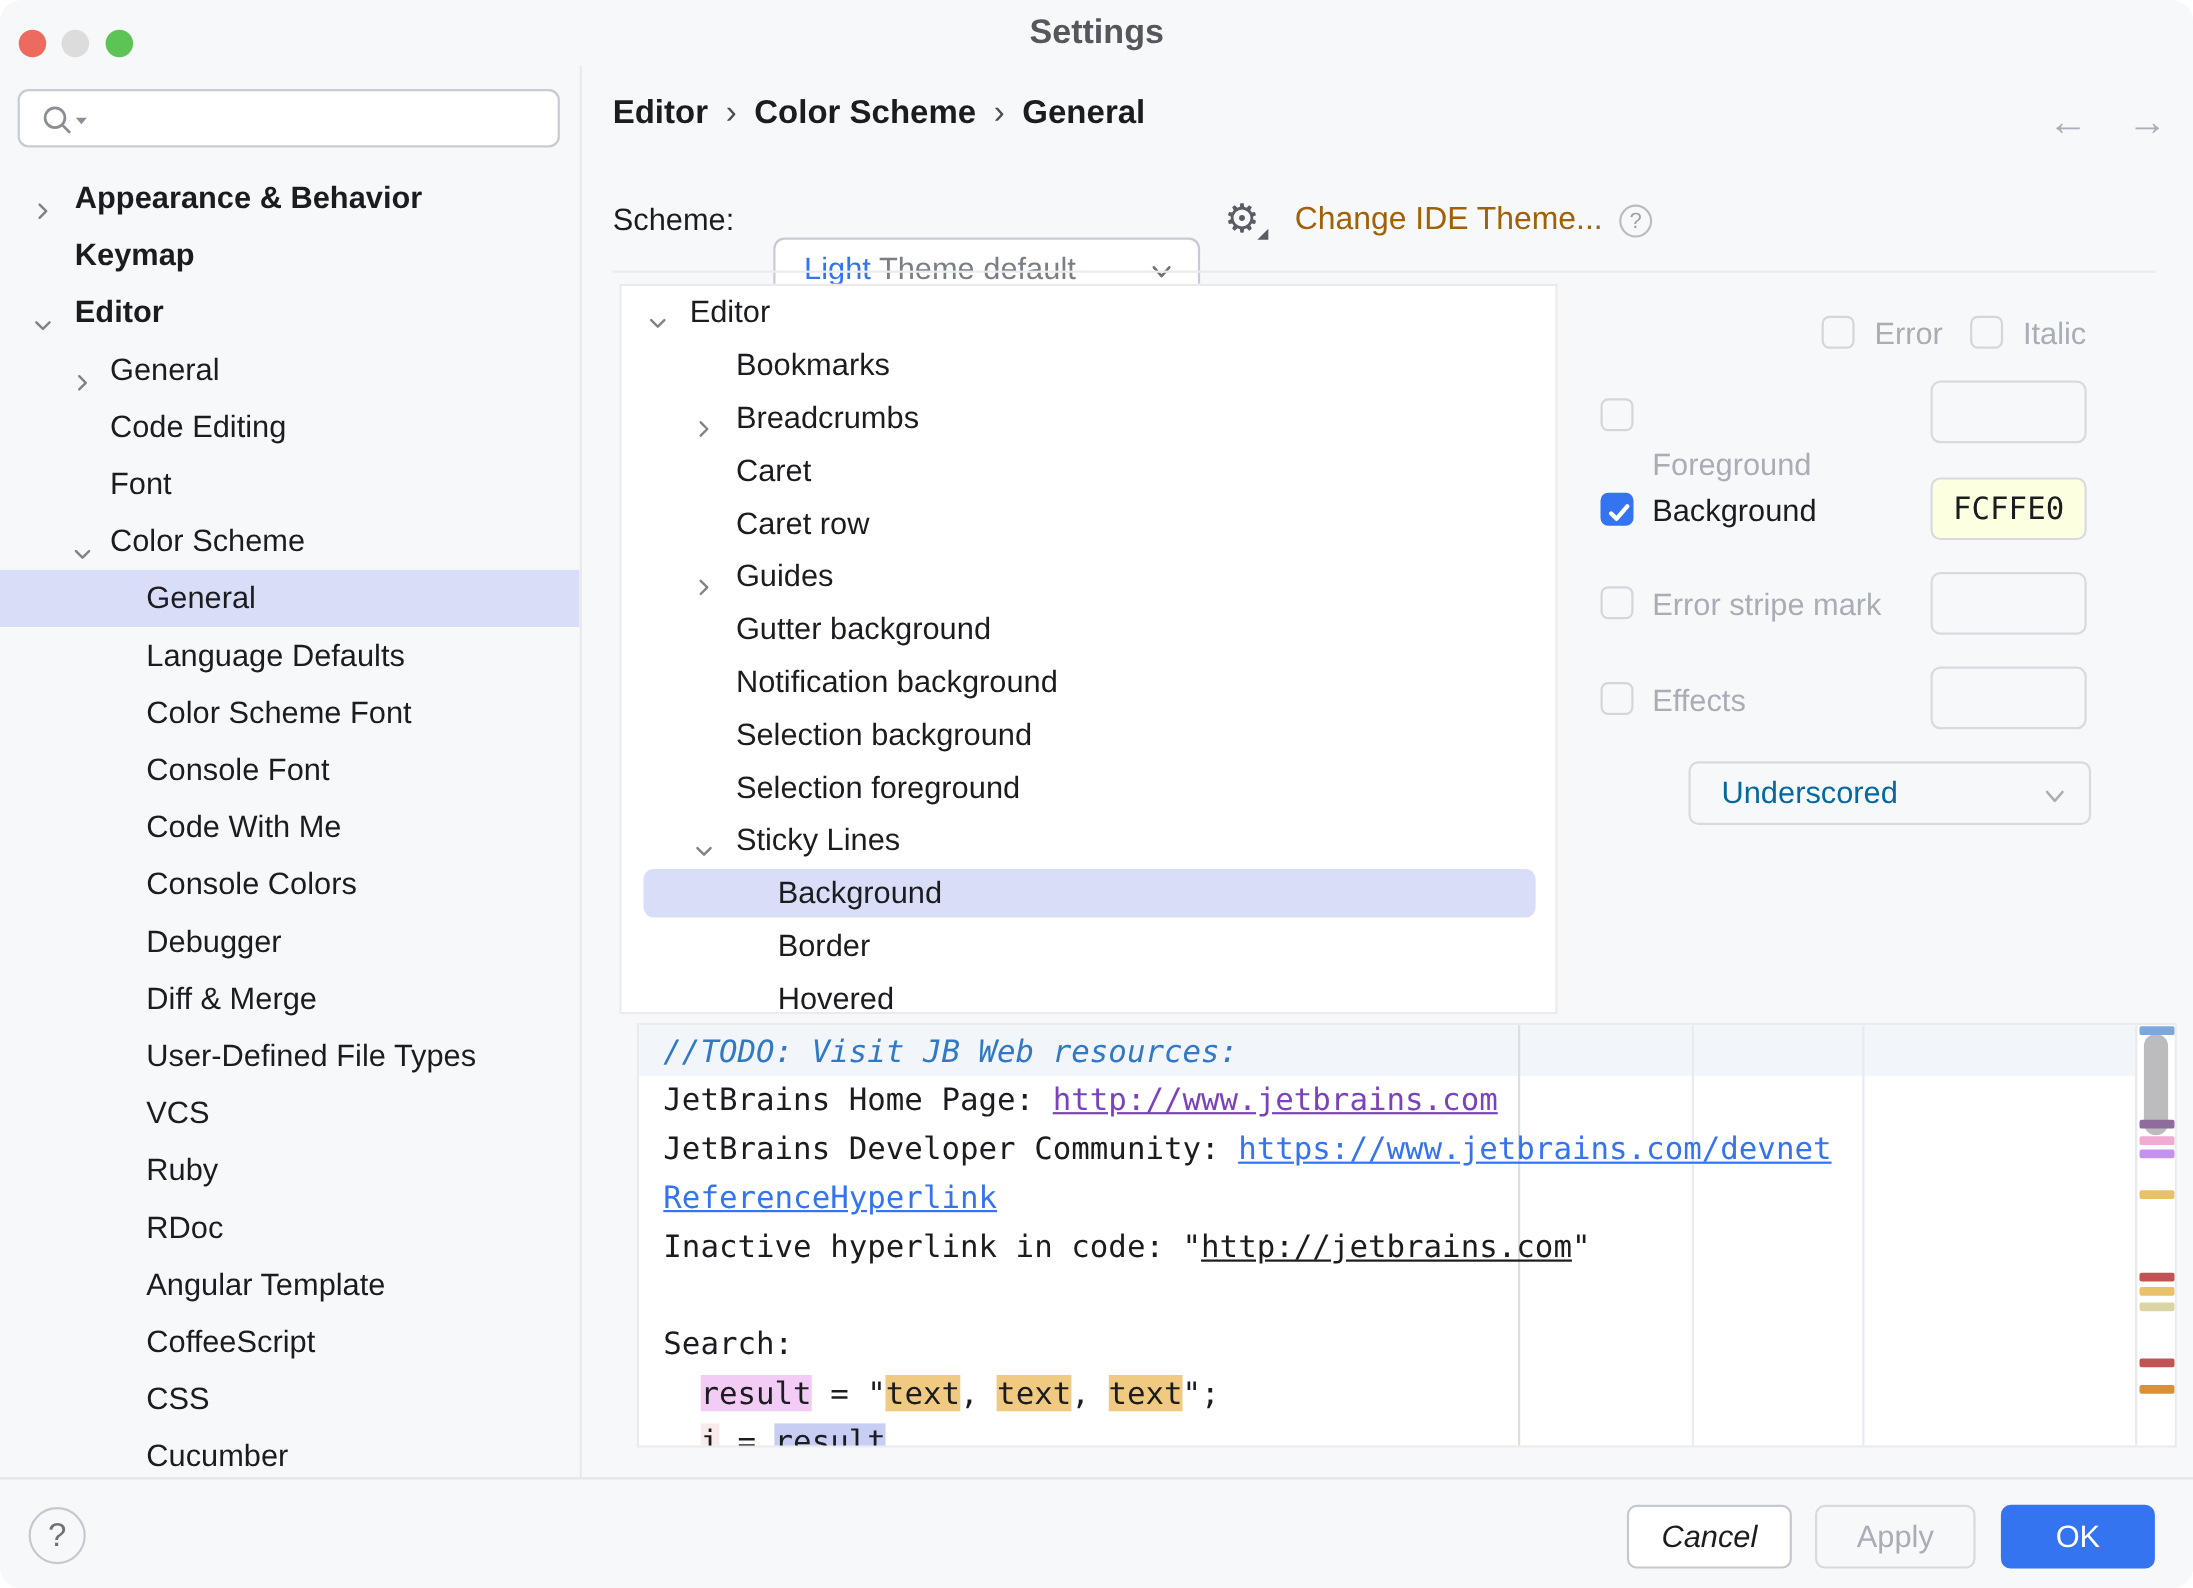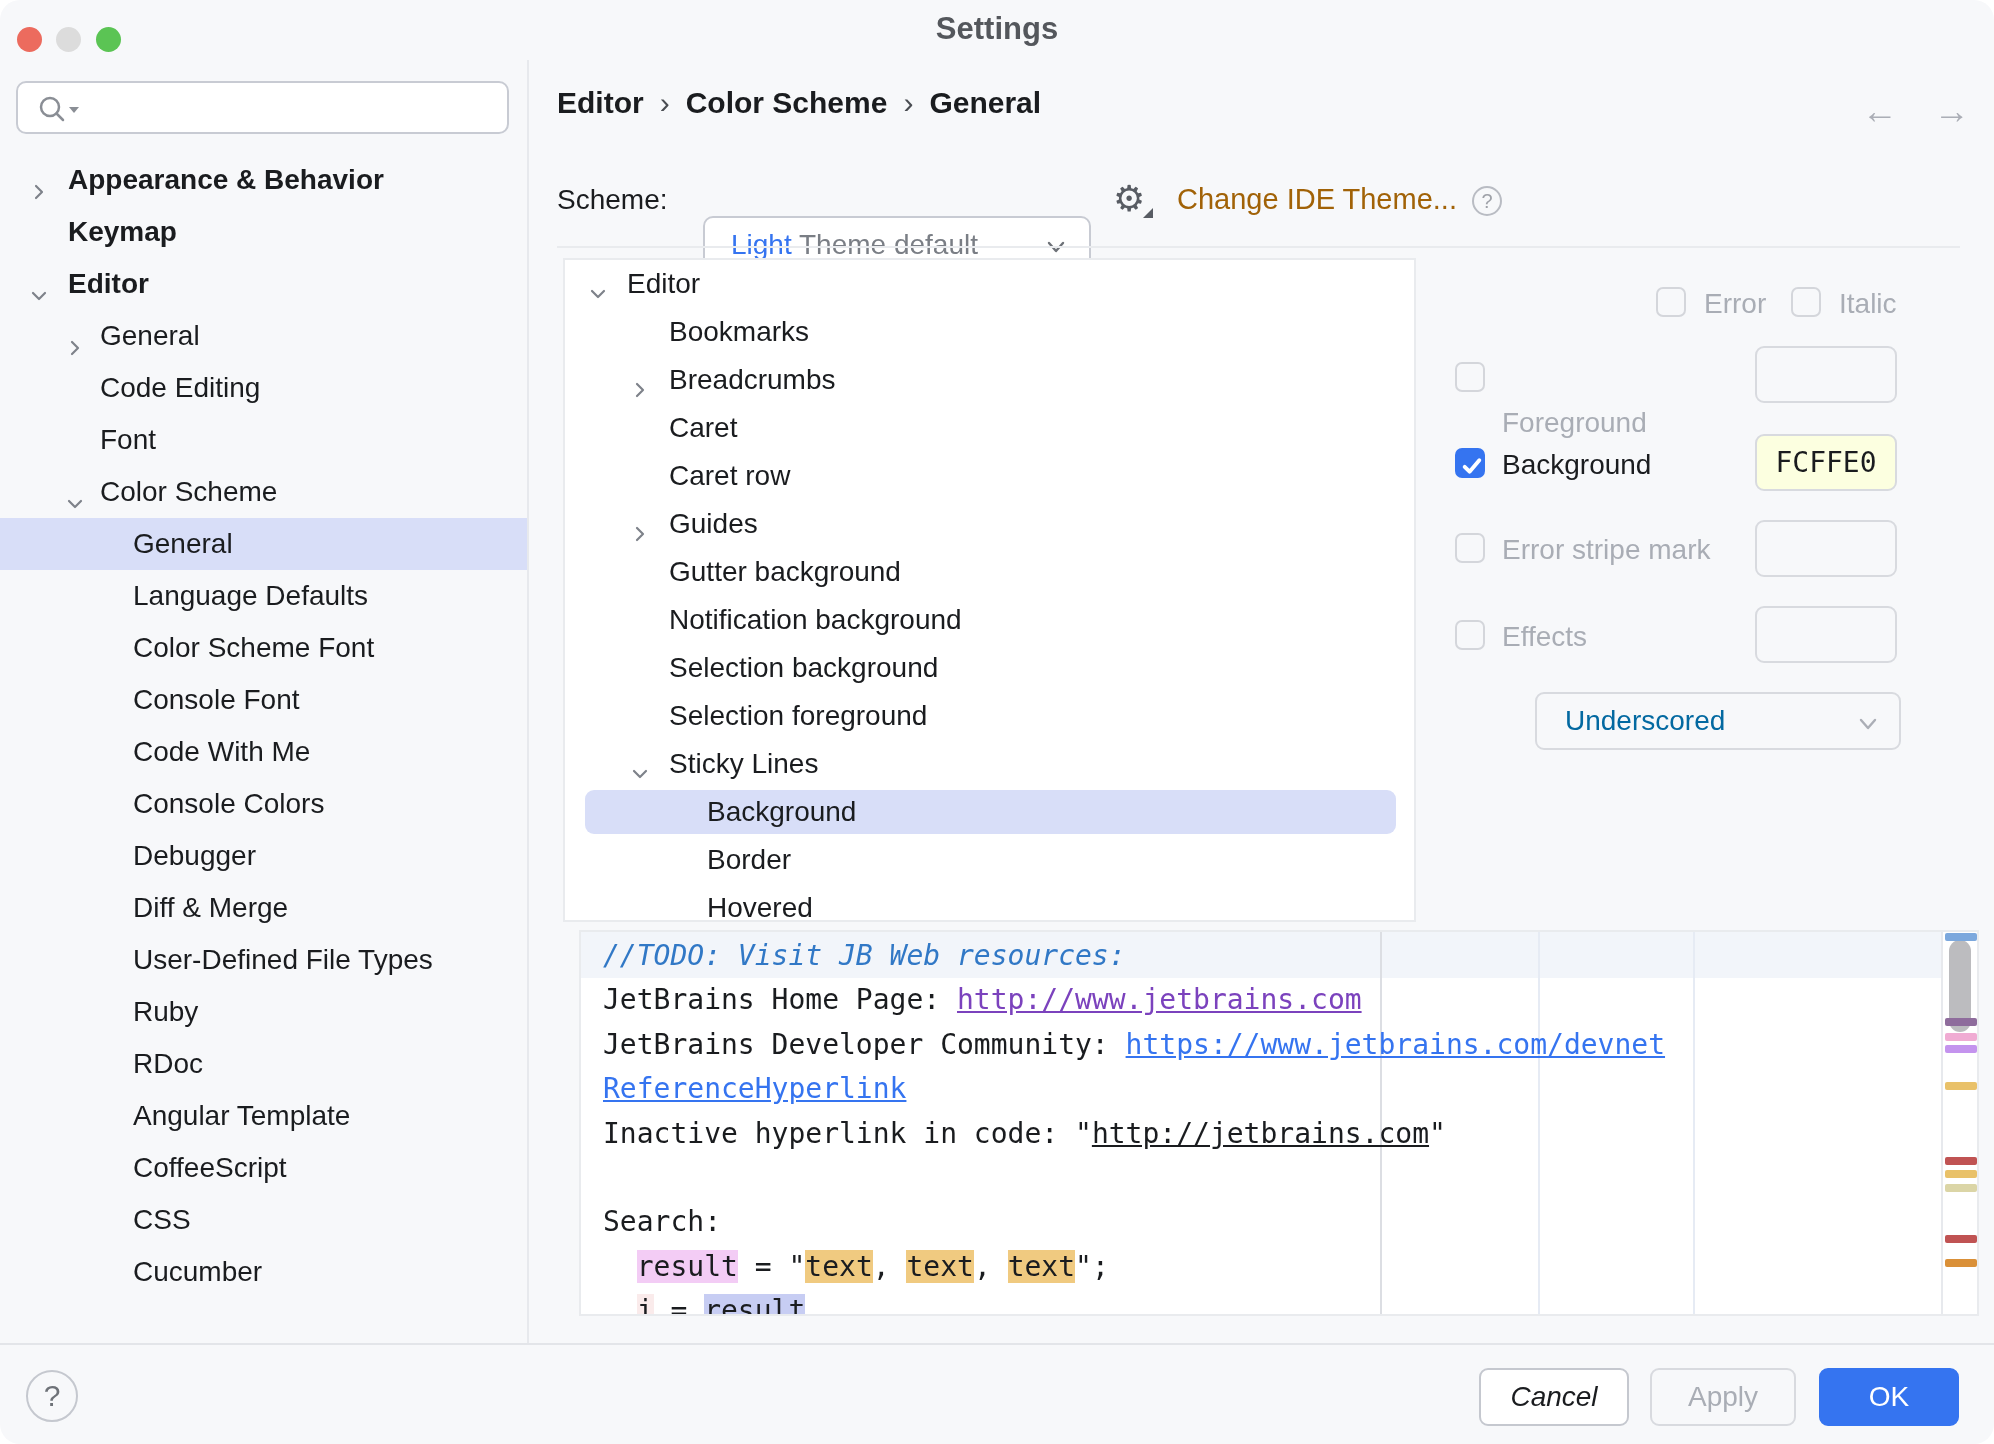--- a/index.html
+++ b/index.html
@@ -133,20 +133,21 @@
           </svg></span><span class="label">Color Scheme</span></div>
       <div class="side-row l2 selected"><span class="label">General</span></div>
       <div class="side-row l2"><span class="label">Language Defaults</span></div>
       <div class="side-row l2"><span class="label">Color Scheme Font</span></div>
       <div class="side-row l2"><span class="label">Console Font</span></div>
       <div class="side-row l2"><span class="label">Code With Me</span></div>
       <div class="side-row l2"><span class="label">Console Colors</span></div>
       <div class="side-row l2"><span class="label">Debugger</span></div>
       <div class="side-row l2"><span class="label">Diff &amp; Merge</span></div>
       <div class="side-row l2"><span class="label">User-Defined File Types</span></div>
+      <div class="side-row l2"><span class="label">VCS</span></div>
       <div class="side-row l2"><span class="label">Ruby</span></div>
       <div class="side-row l2"><span class="label">RDoc</span></div>
       <div class="side-row l2"><span class="label">Angular Template</span></div>
       <div class="side-row l2"><span class="label">CoffeeScript</span></div>
       <div class="side-row l2"><span class="label">CSS</span></div>
       <div class="side-row l2"><span class="label">Cucumber</span></div>
     </div>
   <div class="side-divider"></div>
 
   <div class="breadcrumb" id="breadcrumb"><span>Editor</span><span class="sep">›</span><span>Color Scheme</span><span class="sep">›</span><span>General</span></div>

